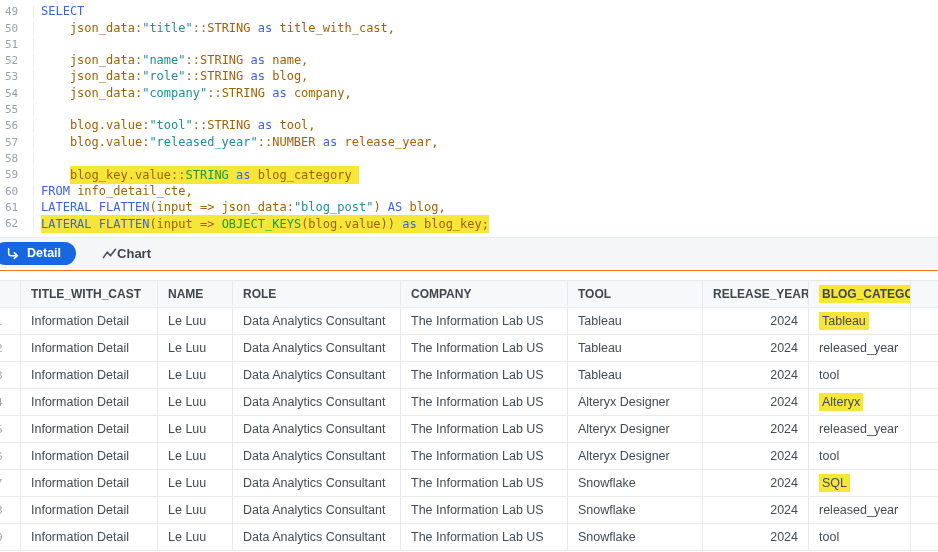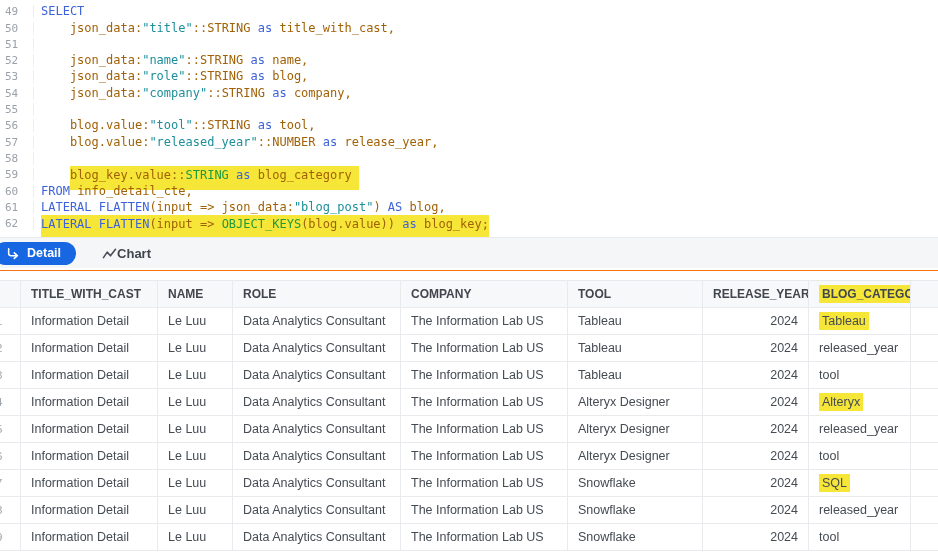--- a/index.html
+++ b/index.html
@@ -9,21 +9,21 @@
   
   .editor{position:absolute;left:0;top:0;width:938px;height:237px;background:#fff;overflow:hidden;padding-top:2px;box-sizing:border-box;}
   .code-line{display:flex;height:16.3px;align-items:flex-end;}
   .ln{flex:0 0 34px;padding-left:5px;border-right:1px solid #EDEFF2;color:#9BA1A9;
       font-family:"DejaVu Sans Mono",monospace;font-size:11px;box-sizing:border-box;}
   .code-text{padding-left:7px;white-space:pre;font-family:"DejaVu Sans Mono",monospace;font-size:12px;}
   .c-d{color:#a16207;}
   .c-kw{color:#3D63DB;}
   .c-str{color:#1E8F9A;}
   .c-fn{color:#1E9A3F;}
-  .seg-hl{background:#F6E637;padding-top:1.5px;padding-bottom:9px;margin-top:31px;}
+  .seg-hl{background:#F6E637;padding-top:1.5px;padding-bottom:3px;margin-top:31px;}
 
   
   .results-bar{position:absolute;left:0;top:237px;width:938px;height:31px;background:#F5F6F8;
                border-top:1px solid #E9EBEE;box-sizing:border-box;display:flex;align-items:center;}
   .results-pill{display:flex;align-items:center;gap:7px;height:23px;margin-left:-6px;padding:0 15px 0 12px;
                 background:#1766E2;border:none;border-radius:12px;color:#fff;font-weight:bold;
                 font-size:12.5px;font-family:"Liberation Sans",sans-serif;cursor:pointer;}
   .chart-tab{display:flex;align-items:center;margin-left:26px;color:#3F454D;
              font-size:13px;font-weight:bold;cursor:pointer;}
   .chart-tab svg{stroke:#4A4F57;}

